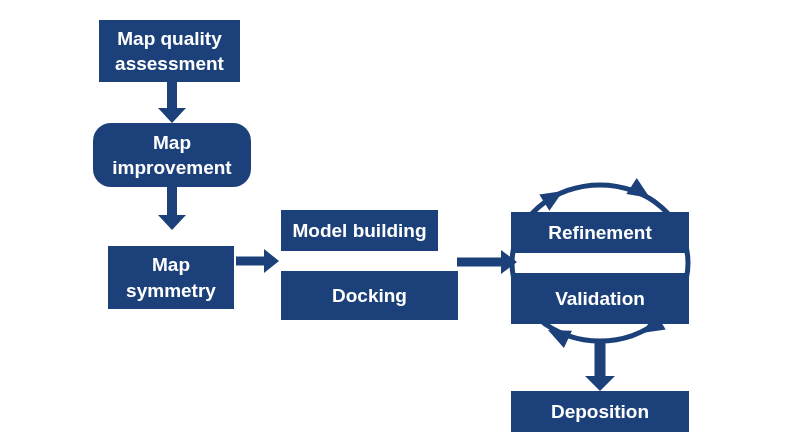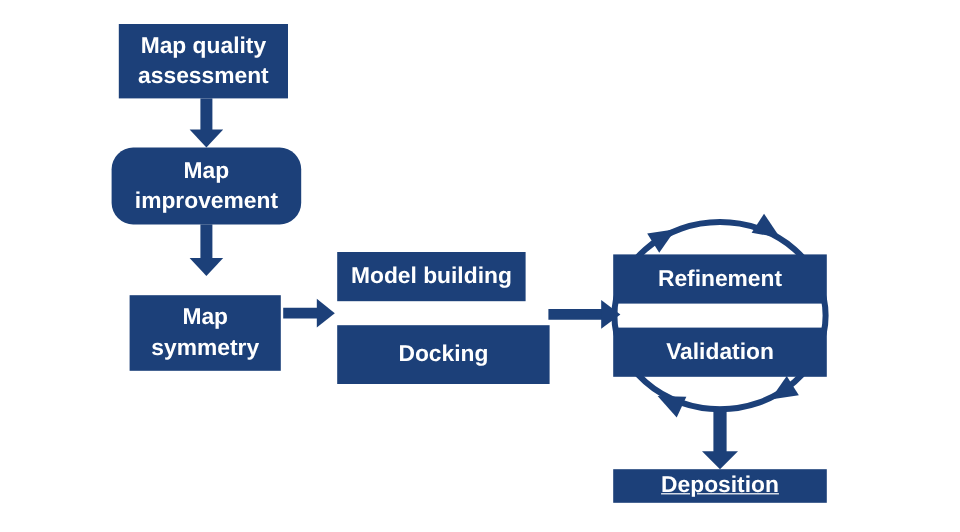--- a/index.html
+++ b/index.html
@@ -32,22 +32,22 @@
     font-weight: bold;
     line-height: 1.32;
     box-sizing: border-box;
   }
   #box-map-quality      { left:99px; top:20px;  width:141px; height:62px; padding:0 10px; }
   #box-map-improvement  { left:93px;  top:123px; width:158px; height:64px; padding:0 20px;border-radius:18px; }
   #box-map-symmetry     { left:108px; top:230px; width:126px; height:63px; padding:0 8px;margin-top:16px; }
   #box-model-building   { left:281px; top:210px; width:157px; height:41px; }
   #box-docking          { left:281px; top:271px; width:177px; height:49px; }
   #box-refinement       { left:511px; top:212px; width:178px; height:41px; }
-  #box-validation       { left:511px; top:273px; width:178px; height:41px; }
-  #box-deposition       { left:511px; top:391px; width:178px; height:28px;text-decoration:underline; }
+  #box-validation       { left:511px; top:273px; width:178px; height:51px; }
+  #box-deposition       { left:511px; top:391px; width:178px; height:41px; }
   .stroke { stroke: var(--primary, #1c4079); fill: none; }
   .fillc  { fill: var(--primary, #1c4079); stroke: none; }
 </style>
 </head>
 <body>
 
 <div class="canvas">
 
   <svg class="connectors" width="800" height="443" viewBox="0 0 800 443">
 

